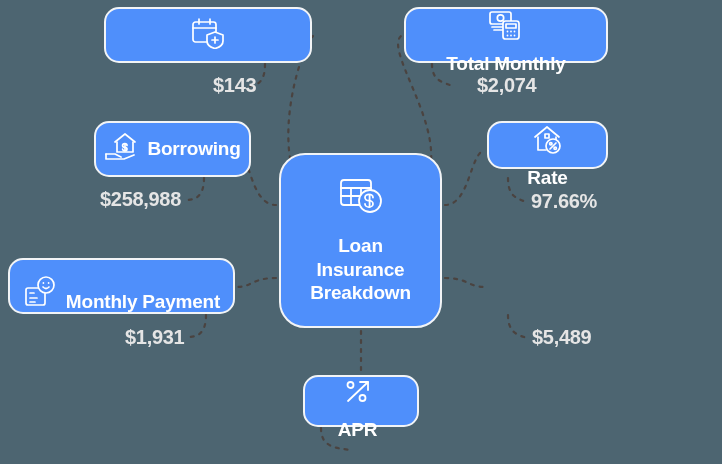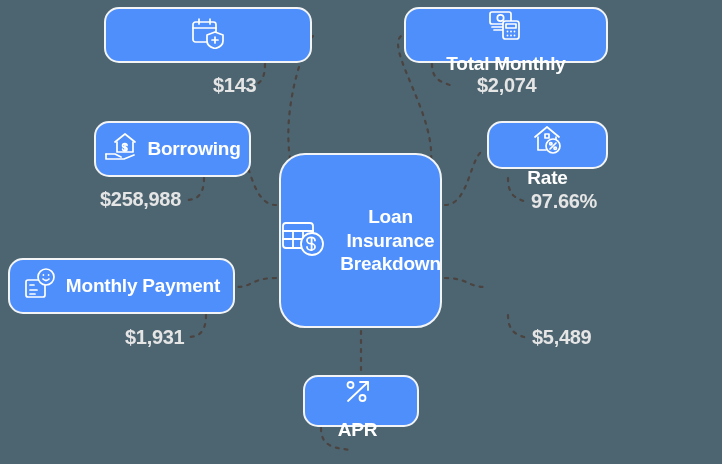--- a/index.html
+++ b/index.html
@@ -56,39 +56,39 @@
   }
   .node.icon-left { flex-direction: column; justify-content: space-between; }
   .node.icon-right { flex-direction: row-reverse; }
 
   
   #node-center {
     left: 279px;
     top: 153px;
     width: 163px;
     height: 175px;
-    flex-direction: row;
+    flex-direction: column;
     gap: 14px;
     border-radius: 26px;
     padding: 0 10px;
   }
   #node-center .label {
     font-size: 19px;
     font-weight: bold;
     text-align: center;
     white-space: normal;
     line-height: 1.25;
   }
 
   
   #node-plus-insurance   { left: 104px; top:   7px; width: 208px; height: 56px; border-radius: 15px; }
   #node-total-monthly    { left: 404px; top:   7px; width: 204px; height: 56px; border-radius: 15px; }
   #node-borrowing        { left:  78px; top: 121px; width: 157px; height: 56px; border-radius: 15px; margin-left: 16px; }
   #node-rate             { left: 487px; top: 121px; width: 121px; height: 48px; border-radius: 15px; }
-  #node-monthly-payment  { left:   8px; top: 258px; width: 227px; height: 56px; border-radius: 15px; }
+  #node-monthly-payment  { left:   8px; top: 258px; width: 227px; height: 56px; border-radius: 15px; align-items: flex-end; }
   #node-upfront-insurance{ left: 487px; top: 258px; width: 227px; height: 56px; border-radius: 15px; }
   #node-apr              { left: 303px; top: 375px; width: 116px; height: 52px; border-radius: 15px; padding-left: 9px; }
 
   
   .value {
     position: absolute;
     color: #e5e5e5;
     font-size: 20px;
     font-weight: bold;
     letter-spacing: -0.3px;

